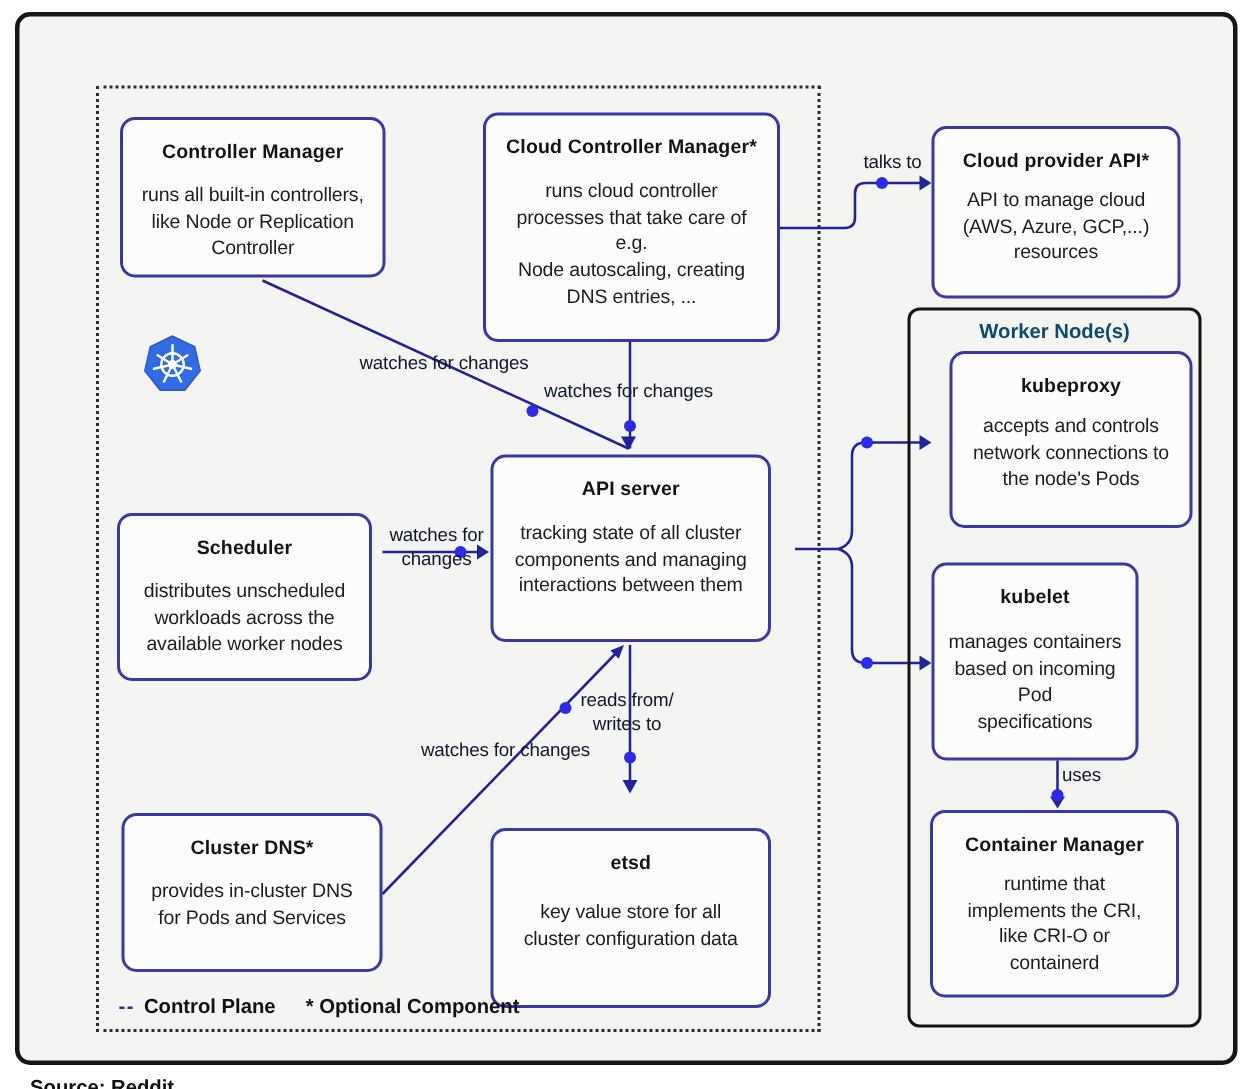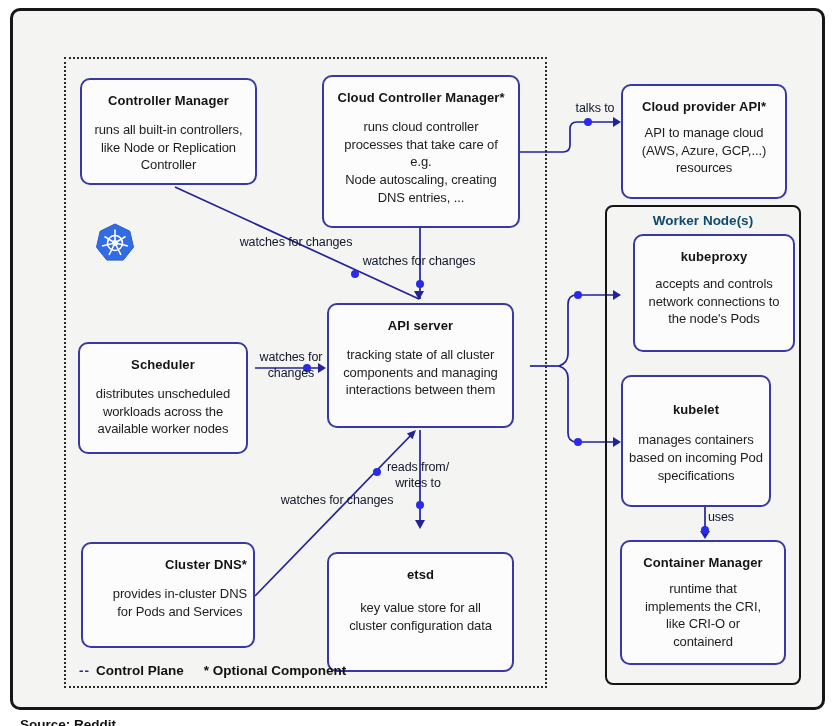--- a/index.html
+++ b/index.html
@@ -111,21 +111,21 @@
 available worker nodes</span>
   </div>
 
   <div class="node" style="left:327px; top:303px; width:187px; height:125px;">
     <span class="title">API server</span>
     <span class="body">tracking state of all cluster
 components and managing
 interactions between them</span>
   </div>
 
-  <div class="node" style="left:81px; top:542px; width:174px; height:106px;align-items:flex-end;">
+  <div class="node" style="left:81px; top:542px; width:174px; height:106px;">
     <span class="title">Cluster DNS*</span>
     <span class="body">provides in-cluster DNS
 for Pods and Services</span>
   </div>
 
   <div class="node" style="left:327px; top:530px; width:187px; height:120px; gap:17px;margin-top:22px;">
     <span class="title">etsd</span>
     <span class="body">key value store for all
 cluster configuration data</span>
   </div>
@@ -141,21 +141,21 @@
     <div class="worker-title">Worker Node(s)</div>
   </div>
 
   <div class="node" style="left:622px; top:234px; width:162px; height:118px; gap:11px;margin-left:11px;">
     <span class="title">kubeproxy</span>
     <span class="body">accepts and controls
 network connections to
 the node's Pods</span>
   </div>
 
-  <div class="node" style="left:621px; top:375px; width:150px; height:132px; gap:14px;justify-content:center;">
+  <div class="node" style="left:621px; top:375px; width:138px; height:132px; gap:14px;">
     <span class="title">kubelet</span>
     <span class="body">manages containers
 based on incoming Pod
 specifications</span>
   </div>
 
   <div class="node" style="left:620px; top:540px; width:166px; height:125px; gap:10px;">
     <span class="title">Container Manager</span>
     <span class="body">runtime that
 implements the CRI,

